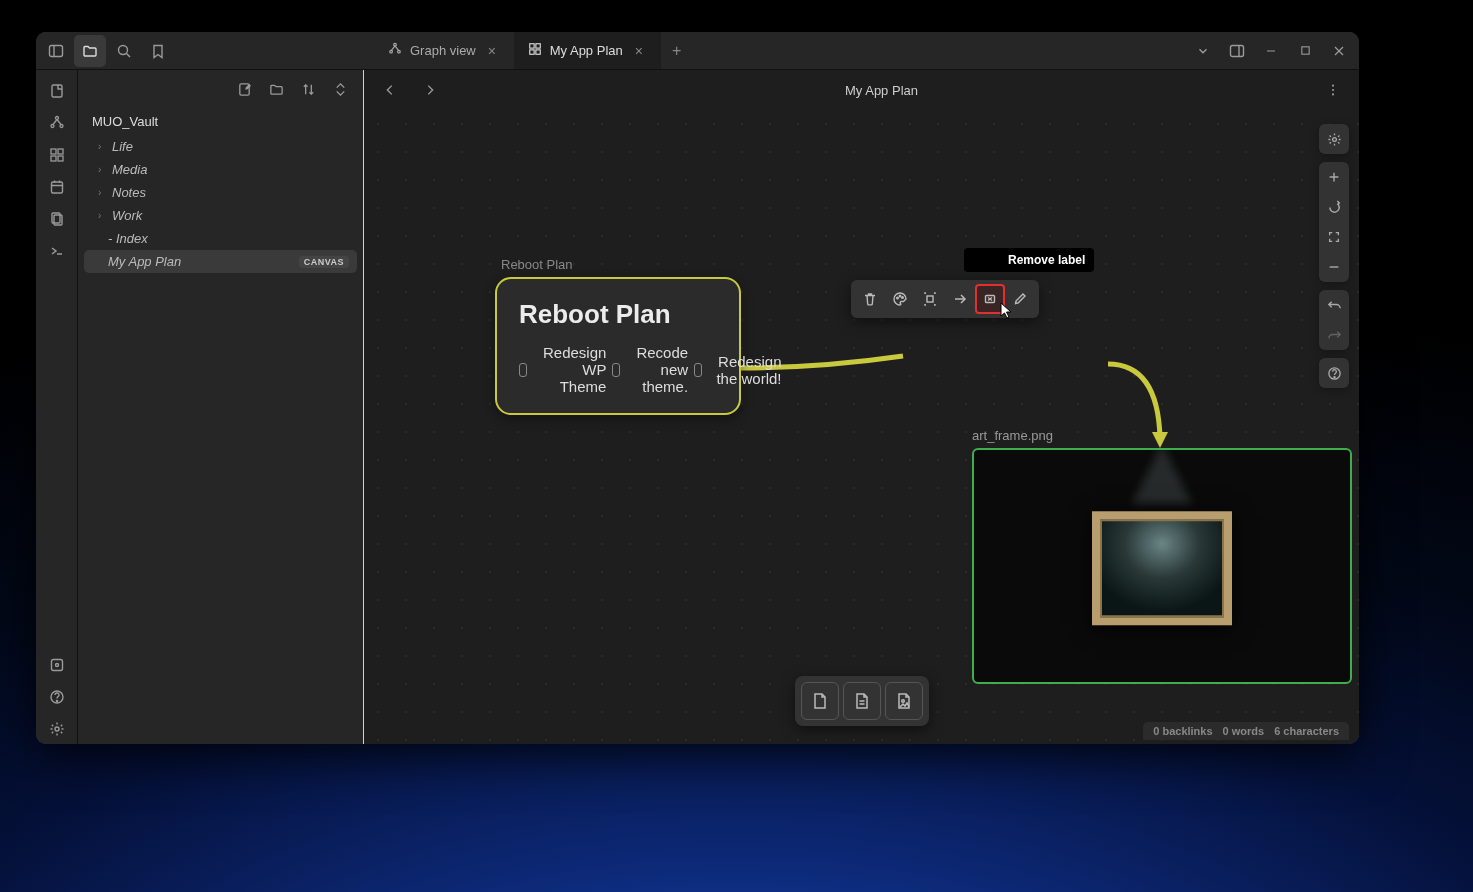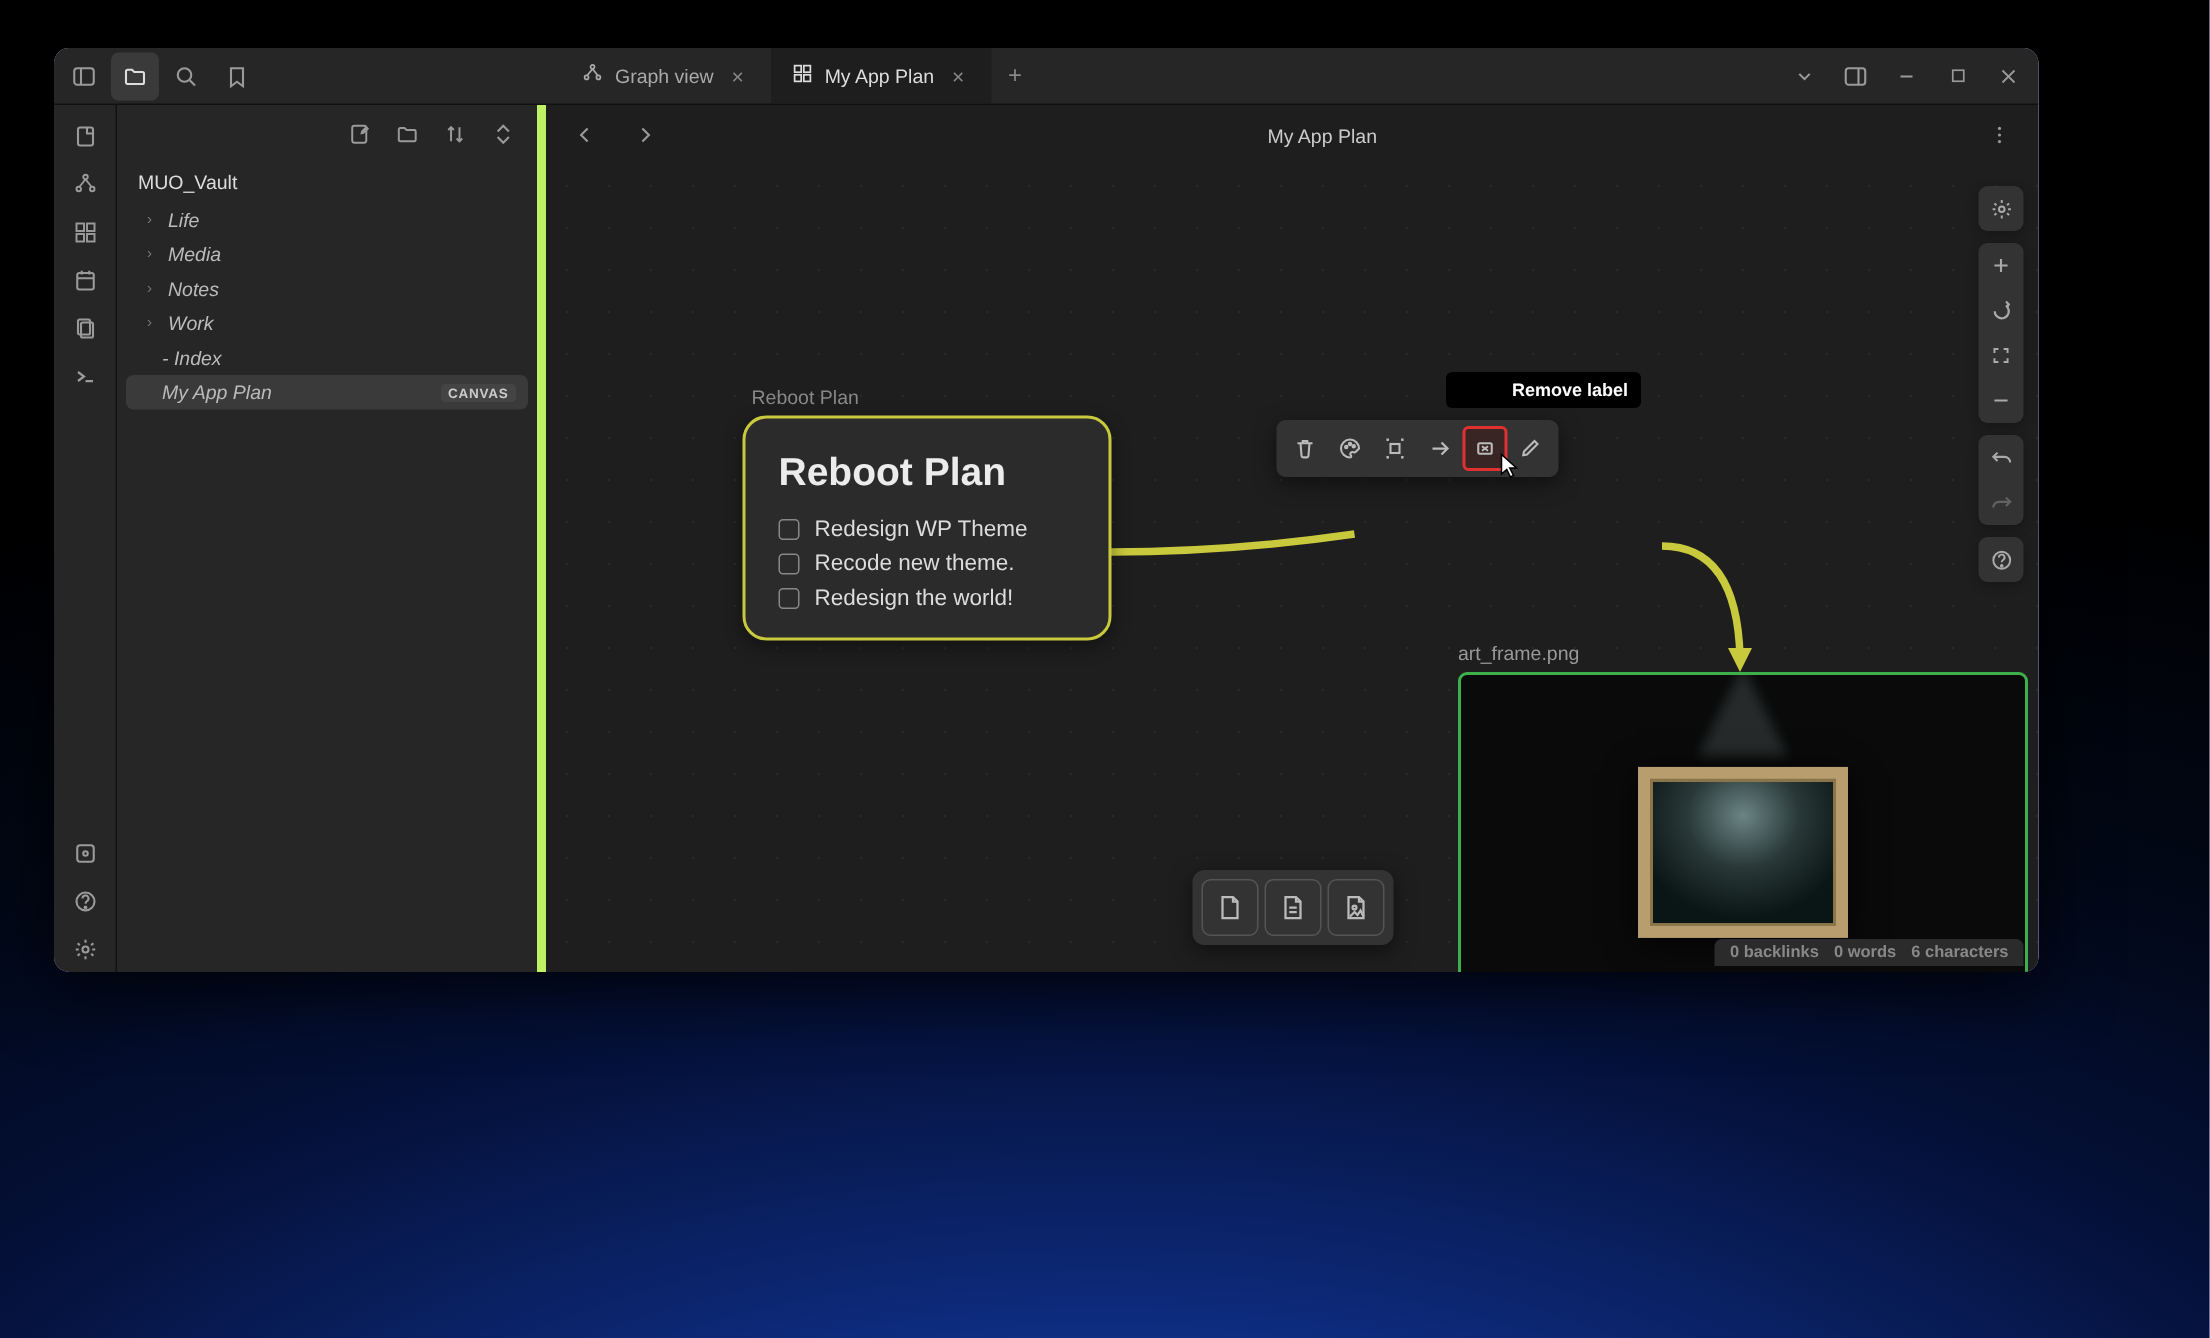--- a/index.html
+++ b/index.html
@@ -7,22 +7,22 @@
   width: 1473px; height: 892px;
   background: radial-gradient(ellipse 120% 90% at 50% 120%, #1a4dcc 0%, #0d2a7a 25%, #041038 50%, #020818 70%, #000 100%);
   font-family: -apple-system, BlinkMacSystemFont, "Segoe UI", sans-serif;
   color: #c5c5c5;
   overflow: hidden;
   position: relative;
 }
 .window {
   position: absolute;
   left: 36px; top: 32px;
-  width: 1323px; height: 616px;
-  background: #c4b5fd;
+  width: 1323px; height: 712px;
+  background: #404040;
   border-radius: 10px;
   box-shadow: 0 10px 50px rgba(0,0,0,0.8);
   display: flex;
   flex-direction: column;
   overflow: hidden;
 }
 .titlebar {
   height: 38px;
   background: #262626;
   display: flex;
@@ -57,21 +57,21 @@
   width: 42px; background: #262626;
   display: flex; flex-direction: column; align-items: center;
   padding-top: 6px; gap: 2px;
   border-right: 1px solid #111;
 }
 .ribbon-spacer { flex: 1; }
 .ribbon .tb-icon { width: 30px; height: 30px; }
 .sidebar {
   width: 286px; background: #262626;
   display: flex; flex-direction: column;
-  border-right: 6px solid #bef264;
+  border-right: 1px solid #bef264;
 }
 .sidebar-toolbar {
   height: 38px; display: flex; align-items: center; justify-content: flex-end;
   padding: 0 10px; gap: 6px;
 }
 .sidebar-toolbar .tb-icon { width: 26px; height: 26px; }
 .vault-name { padding: 6px 14px 4px; font-size: 13px; color: #ddd; font-weight: 500; }
 .tree { padding: 2px 6px; font-size: 13px; }
 .tree-item {
   display: flex; align-items: center; gap: 4px;
@@ -105,21 +105,21 @@
   border: 2px solid #c9c93e;
   border-radius: 16px;
   box-shadow: 0 4px 12px rgba(0,0,0,0.4);
 }
 .card-label {
   position: absolute; top: -22px; left: 4px;
   color: #888; font-size: 13px;
 }
 .card1 { left: 131px; top: 167px; width: 246px; padding: 20px 22px 18px; }
 .card1 h2 { color: #ececec; font-size: 26px; font-weight: 700; margin-bottom: 14px; }
-.checklist { display: flex; flex-direction: column; gap: 6px; text-align: right; }
+.checklist { display: flex; flex-direction: row; gap: 6px; text-align: right; }
 .check-row { display: flex; align-items: center; gap: 10px; color: #ddd; font-size: 15px; }
 .checkbox { width: 14px; height: 14px; border: 1.5px solid #888; border-radius: 3px; }
 .edge-label {
   position: absolute;
   background: #2b2b2b;
   border: 2px solid #c9c93e;
   border-radius: 6px;
   padding: 6px 12px;
   color: #e8e8e8;
   font-size: 17px;

